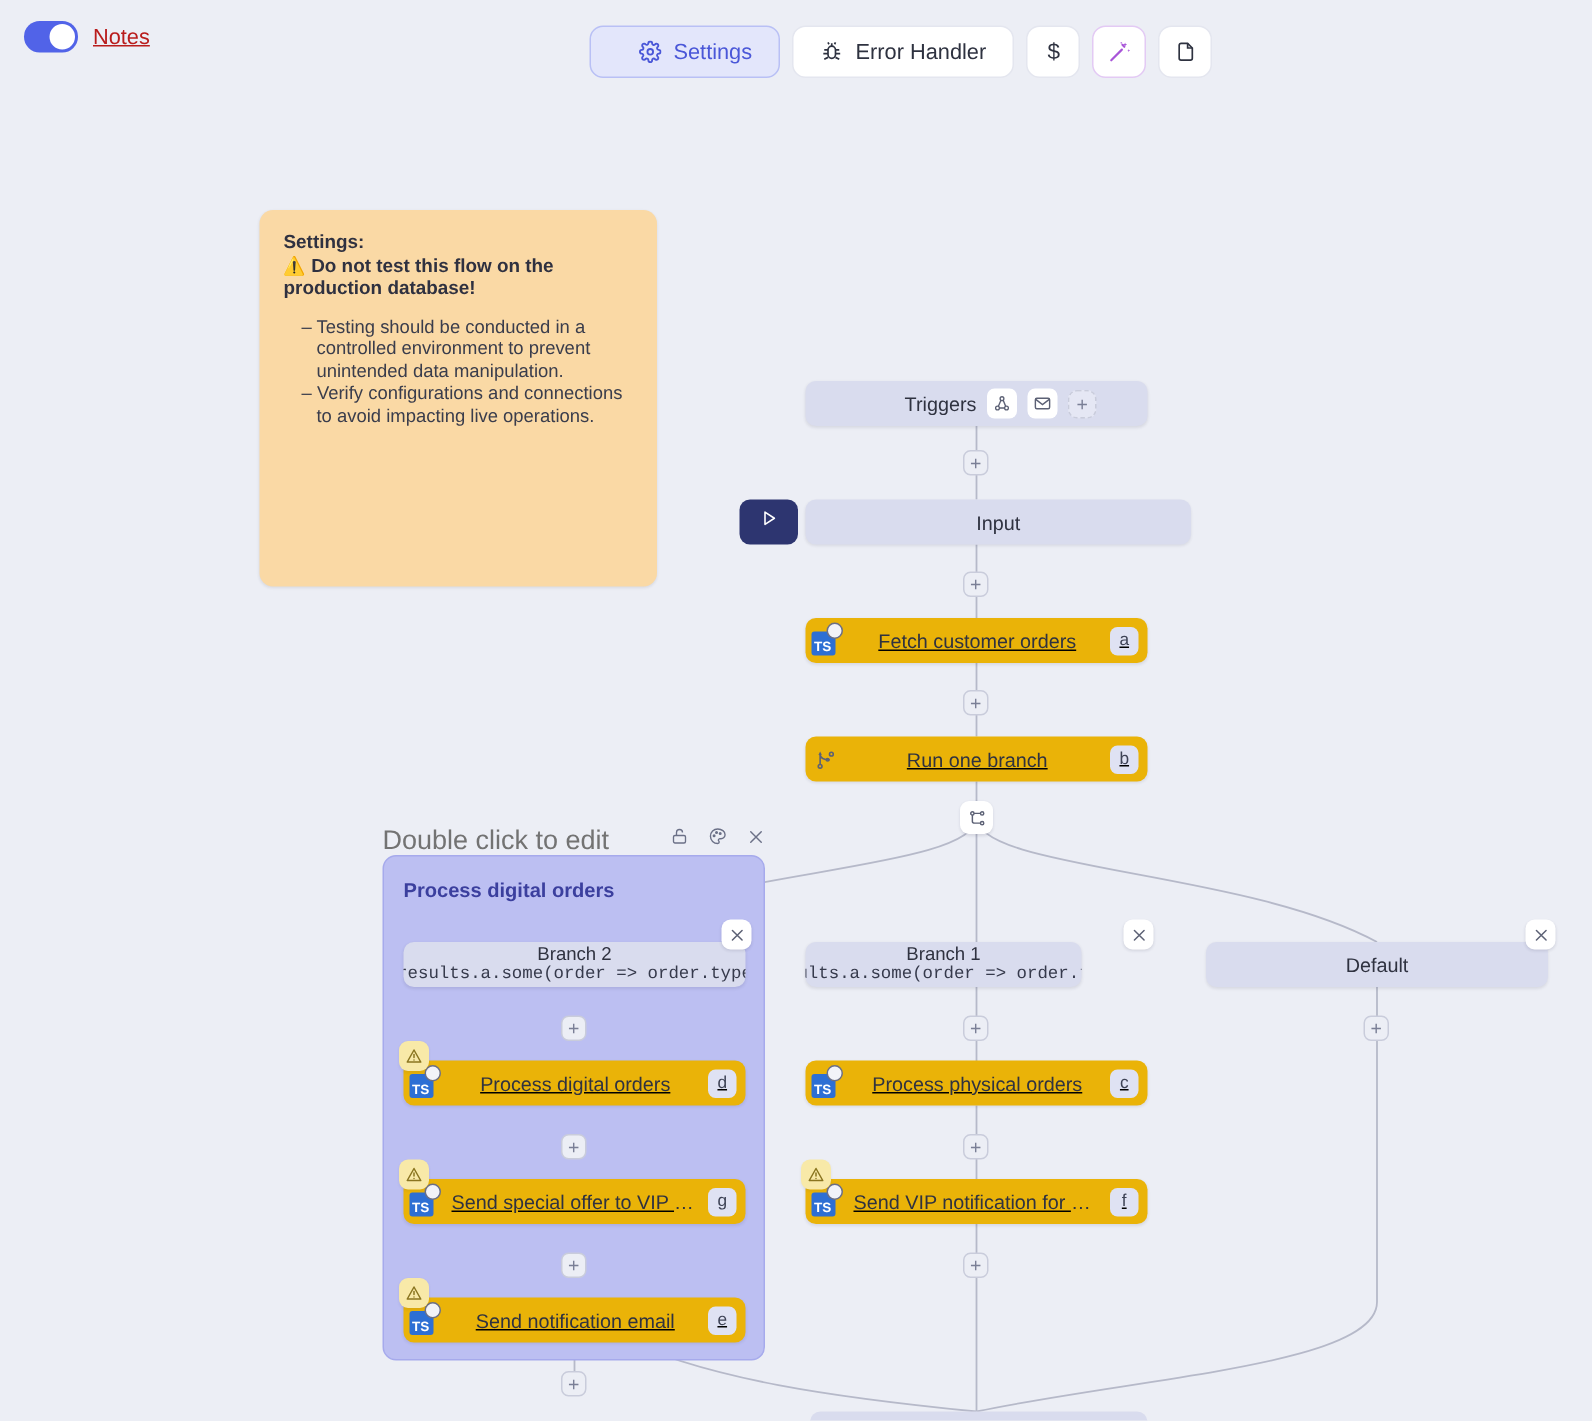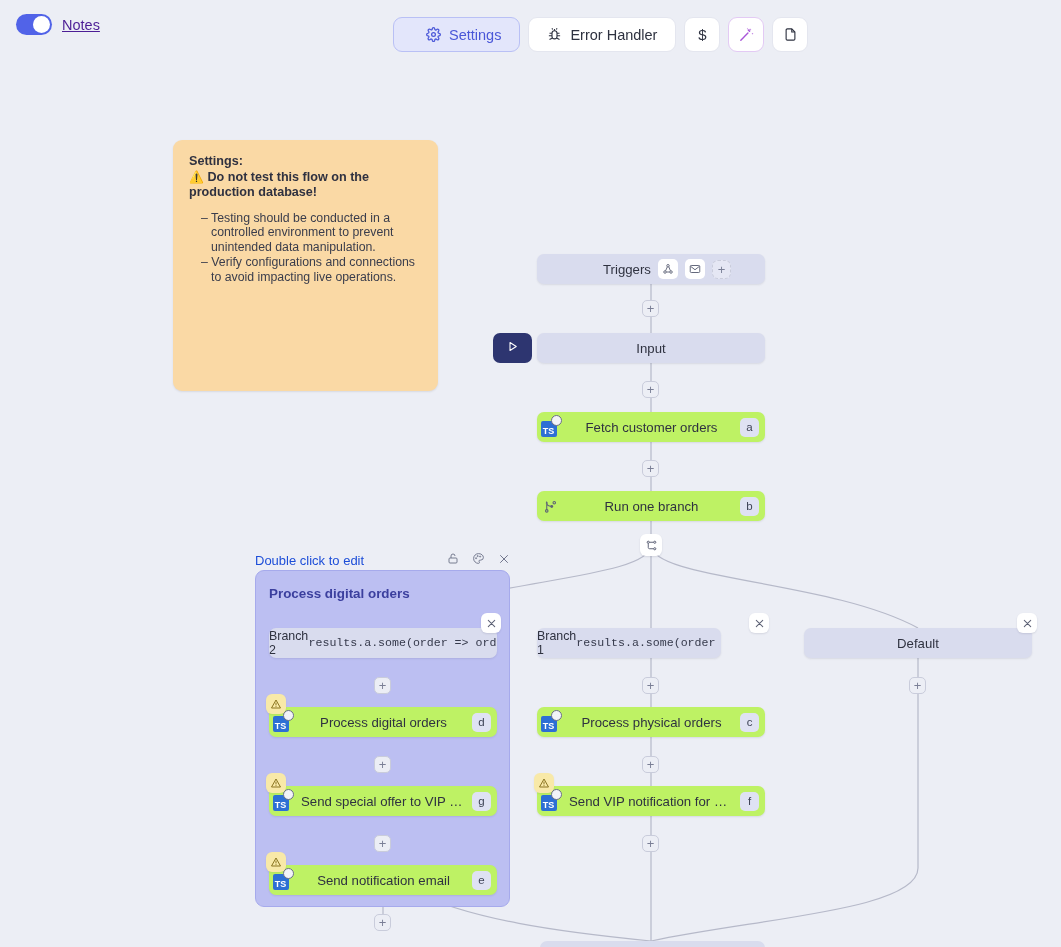--- a/index.html
+++ b/index.html
@@ -14,21 +14,21 @@
   
   .notes-wrap { position: absolute; left: 16px; top: 14px; display: flex; align-items: center; gap: 10px; }
   .toggle {
     width: 36px; height: 21px; border-radius: 11px; background: #5163e8;
     position: relative; cursor: pointer; flex: none;
   }
   .toggle .knob {
     position: absolute; right: 2px; top: 2px; width: 17px; height: 17px;
     border-radius: 50%; background: #fff;
   }
-  .notes-label { font-size: 14.5px; color: #4c1d95; text-decoration: underline; }
+  .notes-label { font-size: 14.5px; color: #b91c1c; text-decoration: underline; }
 
   .toolbar { position: absolute; left: 393px; top: 17px; display: flex; gap: 8px; align-items: center; }
   .tbtn {
     height: 35px; border-radius: 9px; background: #fff; border: 1px solid #e4e6ef;
     display: flex; align-items: center; justify-content: center; gap: 8px;
     padding: 0 18px; font-size: 14.5px; color: #2e3240; cursor: pointer;
   }
   .tbtn.active { background: #e3e6fb; border-color: #b9c0f5; color: #4a57d8; padding-left: 32px; }
   .tbtn.icon-only { width: 36px; padding: 0; }
   .tbtn.wand { border-color: #e3caf4; }
@@ -51,21 +51,21 @@
 
   
   .edges { position: absolute; left: 0; top: 0; width: 1061px; height: 947px; pointer-events: none; }
 
   
   .node {
     position: absolute; height: 30px; border-radius: 7px;
     display: flex; align-items: center; box-shadow: 0 1px 2px rgba(40,40,70,.10);
   }
   .node.lav { background: #d9dcee; }
-  .node.white { background: #bef264; }
+  .node.white { background: #eab308; text-decoration: underline; }
   .node-title {
     flex: 1; text-align: center; font-size: 13.2px; color: #2f3240;
     white-space: nowrap; overflow: hidden; text-overflow: ellipsis; padding: 0 6px;
   }
   .badge {
     width: 19px; height: 19px; border-radius: 5px; background: #dfe2f3;
     color: #3e4356; font-size: 11.5px; display: flex; align-items: center;
     justify-content: center; margin-right: 6px; flex: none;
   }
   .node .lead { width: 26px; display: flex; align-items: center; justify-content: center; flex: none; }
@@ -111,35 +111,35 @@
     position: absolute; width: 39px; height: 30px; border-radius: 7px;
     background: #2d3570; display: flex; align-items: center; justify-content: center;
     cursor: pointer; z-index: 3;
   }
 
   
   .group-head {
     position: absolute; left: 255px; top: 552px; width: 255px; height: 16px;
     display: flex; align-items: center; z-index: 2;
   }
-  .group-head .gh-label { font-size: 13px; color: #1d4ed8; flex: 1; }
+  .group-head .gh-label { font-size: 18px; color: #737373; flex: 1; }
   .group-head .gh-icons { display: flex; gap: 13px; align-items: center; }
   .group-box {
     position: absolute; left: 255px; top: 570px; width: 255px; height: 337px;
     background: #bcbff2; border: 1px solid #a6aaec; border-radius: 9px; z-index: 1;
   }
   .group-name {
     position: absolute; left: 269px; top: 586px; font-size: 13.4px;
     font-weight: bold; color: #3b3f9e; z-index: 2;
   }
 
   
   .branch-node {
     position: absolute; height: 30px; border-radius: 7px; background: #d9dcee;
-    display: flex; align-items: center; justify-content: center;
+    display: flex; flex-direction: column; align-items: center; justify-content: center;
     z-index: 2; box-shadow: 0 1px 2px rgba(40,40,70,.10); overflow: hidden;
   }
   .branch-node .bn-title { font-size: 12.4px; color: #2f3240; line-height: 14px; }
   .branch-node .bn-expr {
     font-family: "Liberation Mono", monospace; font-size: 11.6px; color: #363a4c;
     line-height: 14px; white-space: nowrap; overflow: hidden;
   }
   .close-chip {
     position: absolute; width: 20px; height: 20px; border-radius: 6px; background: #fff;
     display: flex; align-items: center; justify-content: center; z-index: 5;
@@ -271,21 +271,21 @@
 
   <div class="plus" style="left:642px; top:300px;">+</div>
 
   <div class="play-btn" style="left:493px; top:333px;">
     <span>
       <svg width="15" height="15" viewBox="0 0 24 24" fill="none" stroke="#ffffff" stroke-width="1.7" stroke-linejoin="round">
         <path d="M8 5.5l10 6.5-10 6.5z"></path>
       </svg>
     </span>
   </div>
-  <div class="node lav" style="left:537px; top:333px; width:228px;">
+  <div class="node lav" style="left:537px; top:333px; width:257px;">
     <span class="node-title">Input</span>
   </div>
 
   <div class="plus" style="left:642px; top:381px;">+</div>
 
   <div class="node white" style="left:537px; top:412px; width:228px;">
     <span class="lead">
       <span class="ts-icon">
         <span class="sq">TS</span>
           <span class="gear"></span>

